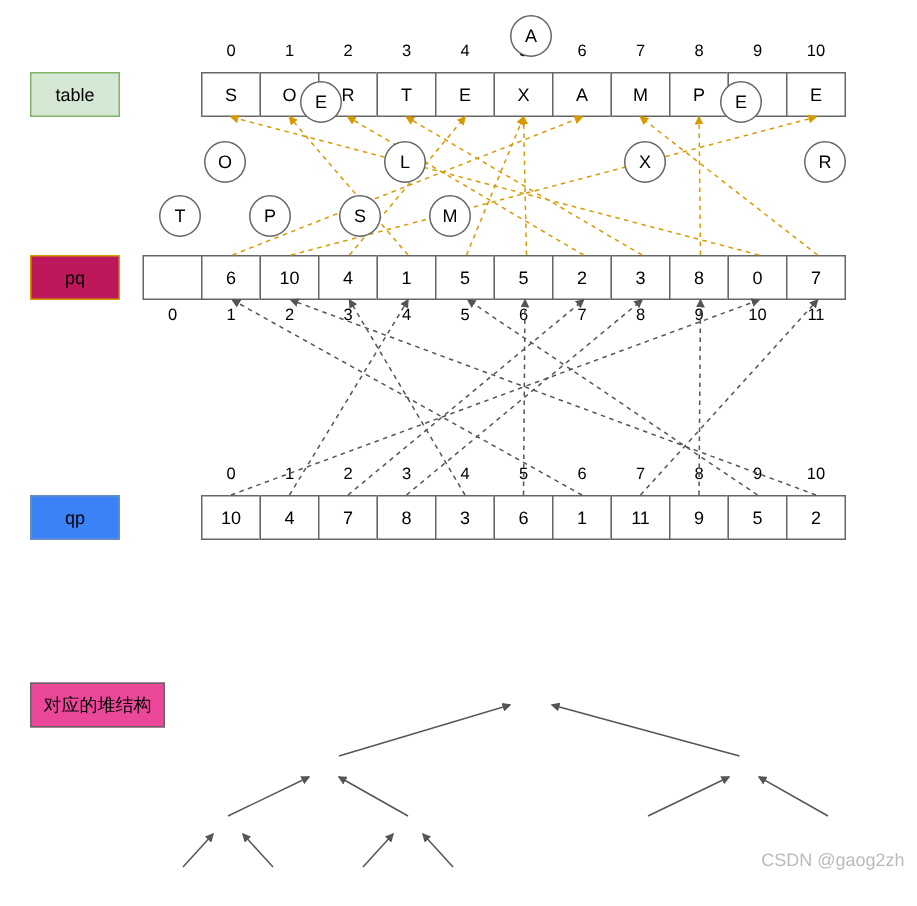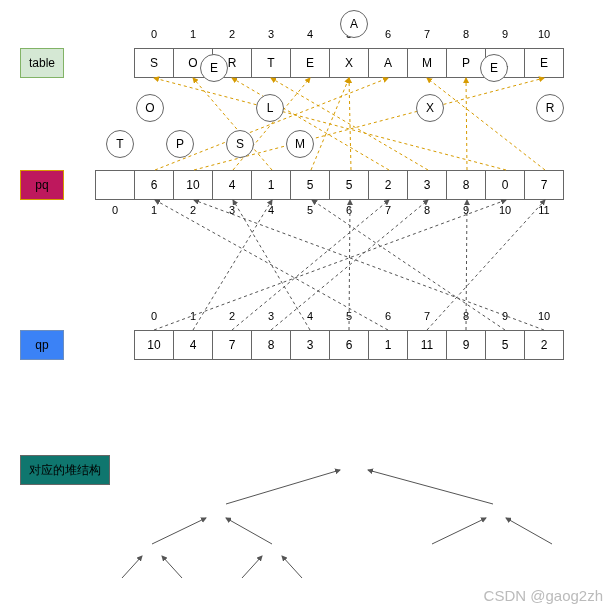--- a/index.html
+++ b/index.html
@@ -1,32 +1,32 @@
 <!DOCTYPE html>
 <html><head>
 <meta charset="utf-8">
 <style>
 *{box-sizing:border-box;margin:0;padding:0}
 body{font-family:Arial,sans-serif;font-size:12px;width:611px;height:604px;position:relative;background:#fff}
-.label-box{position:absolute;width:44px;height:30px;display:flex;align-items:center;justify-content:center;border:1px solid}
+.label-box{position:absolute;width:60px;height:30px;display:flex;align-items:center;justify-content:center;border:1px solid}
 .label-table{background:#d5e8d4;border-color:#82b366}
 .label-pq{background:#be185d;border-color:#d79b00}
 .label-qp{background:#3b82f6;border-color:#6c8ebf}
-.label-heap{background:#0f766e;border-color:#666}
+.label-heap{background:#ec4899;border-color:#666}
 .array{position:absolute;display:flex}
 .cell{width:40px;height:30px;border:1px solid #666;display:flex;align-items:center;justify-content:center;margin-left:-1px;background:#fff}
 .idx-row{position:absolute;display:flex}
 .idx{width:40px;text-align:center;font-size:11px;margin-left:-1px}
 svg.arrows{position:absolute;pointer-events:none}
 .dashed{stroke-dasharray:3,3;fill:none;stroke-width:1}
 .orange{stroke:#d79b00}
 .black{stroke:#555}
 .tree{position:absolute}
 .node{position:absolute;width:28px;height:28px;border:1px solid #666;border-radius:50%;display:flex;align-items:center;justify-content:center;background:#fff;font-size:12px}
-.watermark{position:absolute;right:8px;bottom:0;font-size:15px;color:#bbb}
+.watermark{position:absolute;right:8px;bottom:24px;font-size:12px;color:#bbb}
 marker path{fill:context-stroke}
 </style>
 </head>
 <body>
 
 <div class="label-box label-table" style="left:20px;top:48px">table</div>
 <div class="label-box label-pq" style="left:20px;top:170px">pq</div>
 <div class="label-box label-qp" style="left:20px;top:330px">qp</div>
 <div class="label-box label-heap" style="left:20px;top:455px;width:90px">对应的堆结构</div>
 

